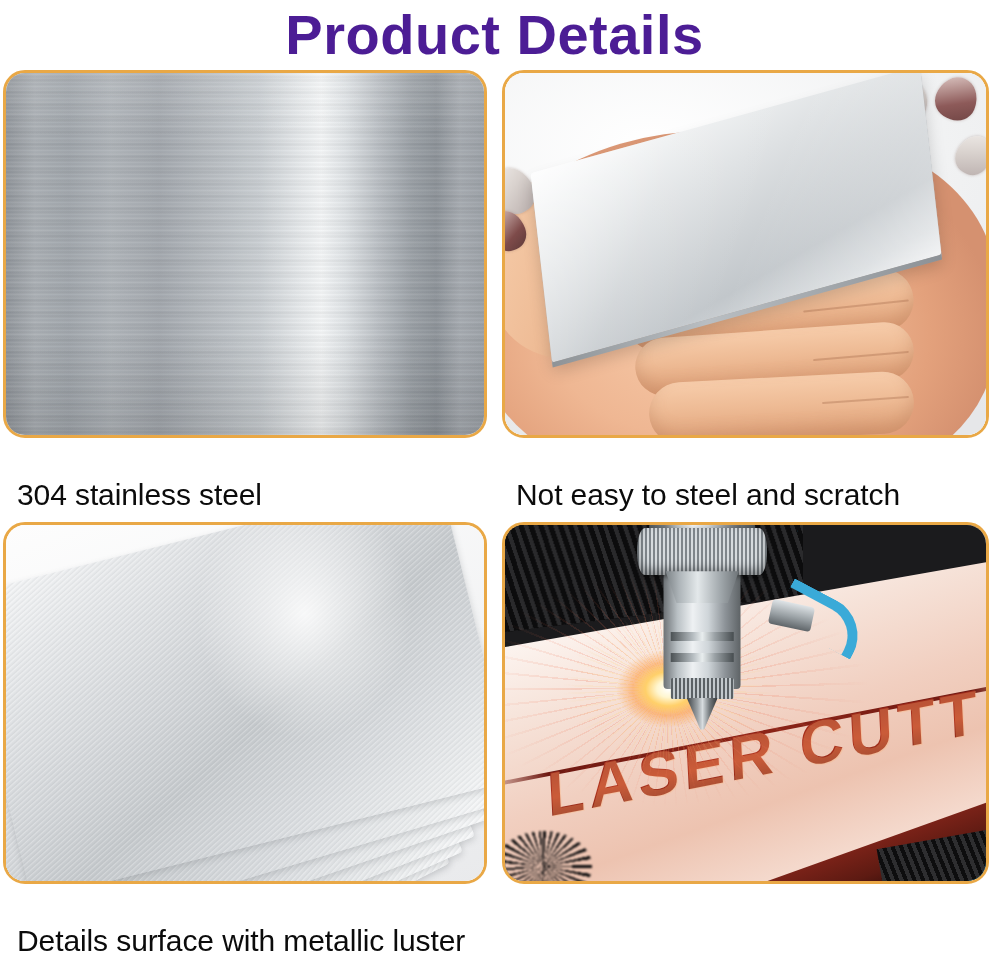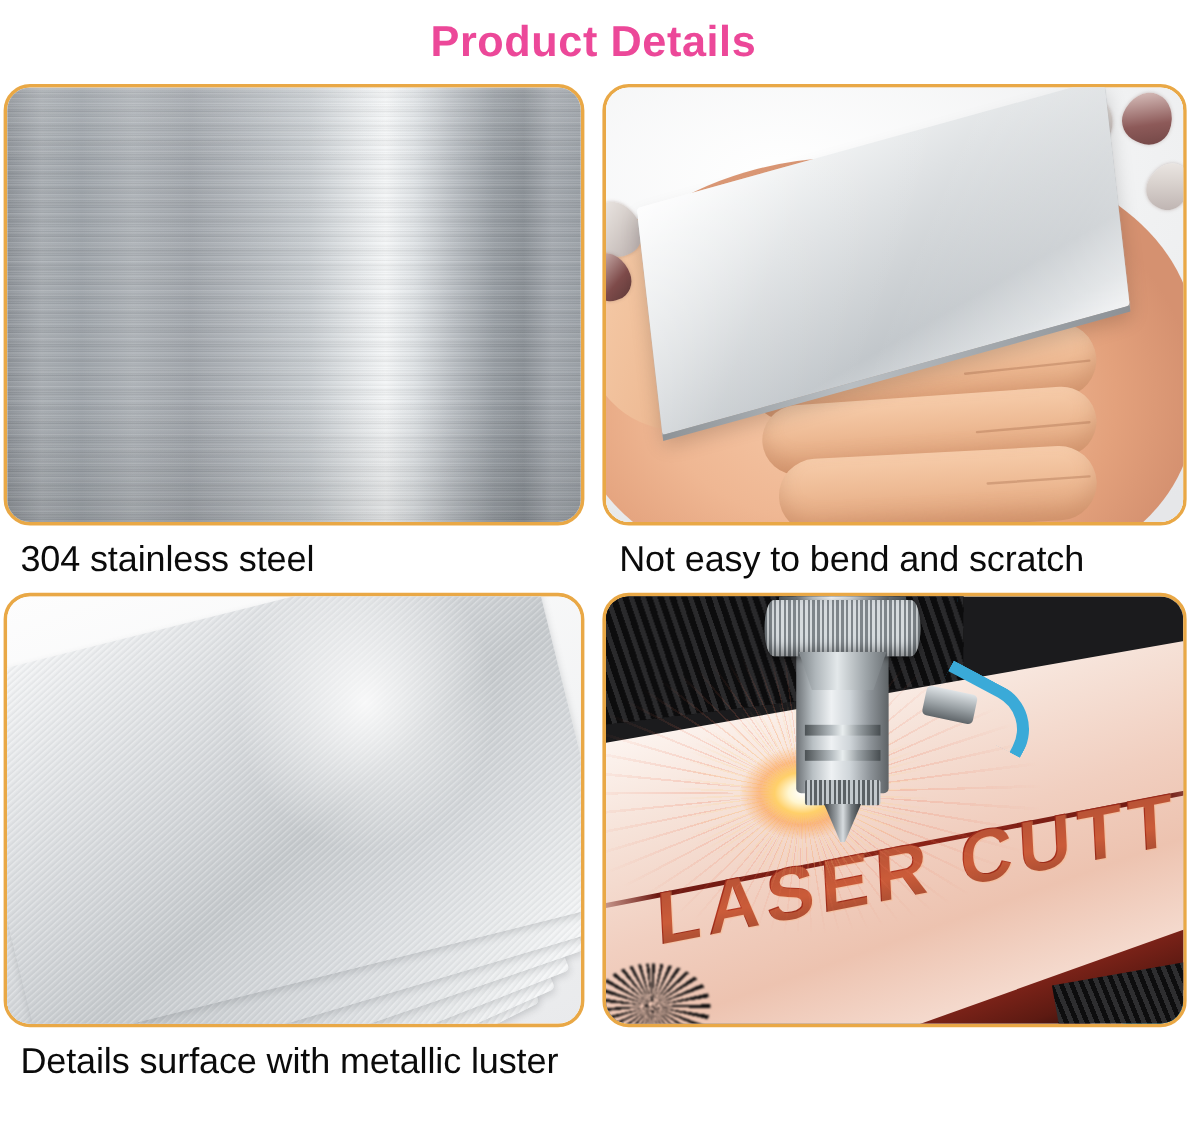--- a/index.html
+++ b/index.html
@@ -16,39 +16,39 @@
   }
 
   
   .title-bar {
     height: 70px;
     display: flex;
     align-items: center;
     justify-content: center;
   }
   .title {
-    font-size: 36px;
+    font-size: 56px;
     font-weight: bold;
-    color: #ec4899;
+    color: #4c1d95;
     letter-spacing: 0.5px;
     line-height: 1;
     white-space: nowrap;
   }
 
   
   .grid {
     display: grid;
     grid-template-columns: 484px 487px;
     grid-template-rows: auto auto;
     column-gap: 15px;
     row-gap: 10px;
     padding: 0 3px;
     box-sizing: border-box;
   }
-  .cell { display: flex; flex-direction: column; }
+  .cell { display: flex; flex-direction: column; gap: 28px; }
 
   .frame {
     border: 3px solid #e9a846;
     border-radius: 22px;
     overflow: hidden;
     position: relative;
     box-sizing: border-box;
   }
   .frame.r1 { height: 368px; }
   .frame.r2 { height: 362px; }
@@ -445,21 +445,21 @@
         <div class="nail n2"></div>
         <div class="nail n3"></div>
         <div class="nail n4"></div>
         <div class="nail n5"></div>
         <div class="plate2">
           <div class="plate2-hl"></div>
           <div class="plate2-edge"></div>
         </div>
       </div>
     </div>
-    <div class="caption">Not easy to bend and scratch</div>
+    <div class="caption">Not easy to steel and scratch</div>
   </div>
 
   <div class="cell">
     <div class="frame r2">
       <div class="photo">
         <div class="p3-bg"></div>
         <div class="sheet s-back">
             <div class="sheet-brush"></div>
           </div>
         <div class="sheet s-e">

